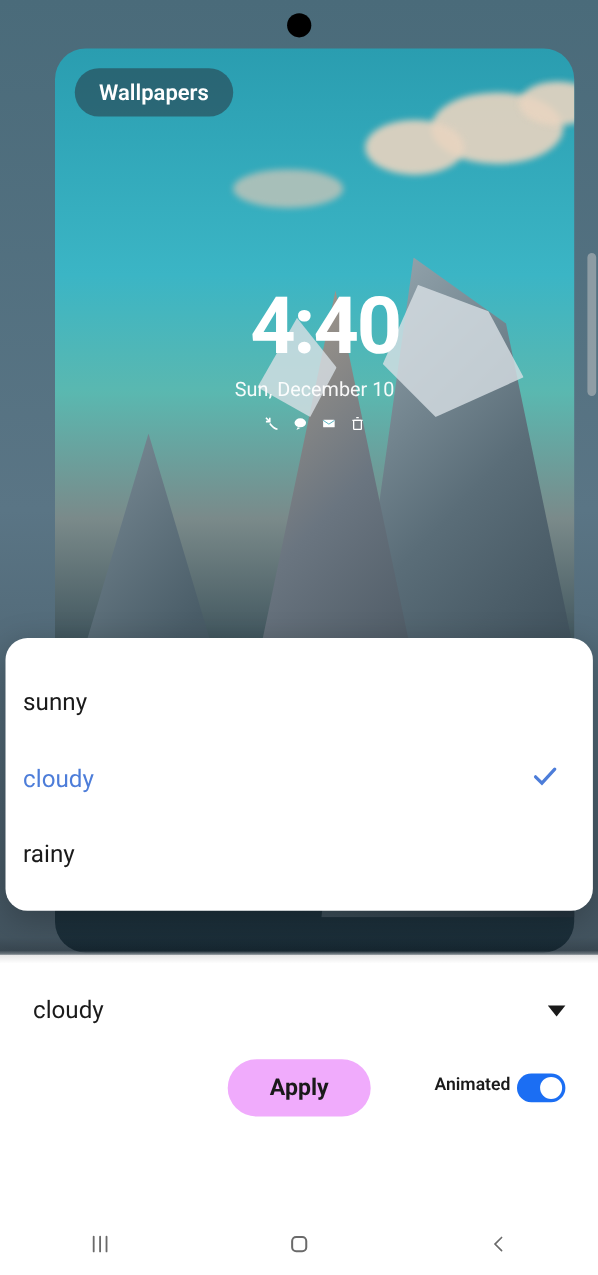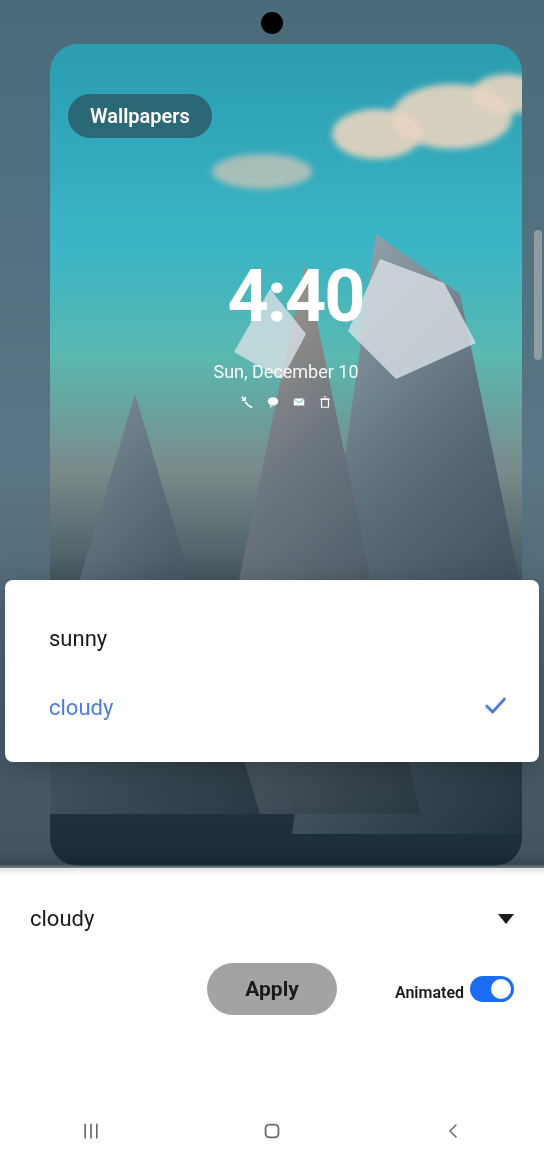--- a/index.html
+++ b/index.html
@@ -70,56 +70,55 @@
       z-index: 10;
     }
     .pill-btn {
       padding: 10px 22px;
       border-radius: 22px;
       font-size: 20px;
       font-weight: 600;
       color: #fff;
       background: rgba(40,55,65,0.55);
       border: none;
-      margin-top: 32px;
     }
     .done-btn { background: rgba(180,180,175,0.45); color: #f0f0ee; }
     
     .clock-block {
       position: absolute;
       top: 210px;
       left: 0;
       right: 0;
       text-align: center;
       color: #fff;
       z-index: 5;
     }
     .clock-time { font-size: 72px; font-weight: 700; letter-spacing: -2px; padding-left: 19px; }
-    .clock-date { font-size: 18px; font-weight: 400; margin-top: 22px; opacity: 0.95; }
+    .clock-date { font-size: 18px; font-weight: 400; margin-top: 5px; opacity: 0.95; }
     .notif-icons { margin-top: 12px; display: flex; gap: 10px; justify-content: center; }
     .nicon { width: 16px; height: 16px; display: flex; align-items: center; justify-content: center; color: #fff; font-size: 14px; }
     
     .side-scroll {
       position: absolute;
       right: 2px;
       top: 230px;
       width: 8px;
       height: 130px;
       background: rgba(200,200,200,0.5);
       border-radius: 4px;
     }
     
     .popup-panel {
       position: absolute;
       top: 580px;
       left: 5px;
       right: 5px;
       background: #fff;
-      border-radius: 8px;
-      padding: 26px 30px 18px 44px;
+      border-radius: 20px;
+      padding: 26px 30px 18px 16px;
       box-shadow: 0 8px 30px rgba(0,0,0,0.25);
       z-index: 20;
     }
     .option-row {
       display: flex;
       justify-content: space-between;
       align-items: center;
       padding: 20px 0;
       font-size: 22px;
       color: #1a1a1a;
@@ -160,32 +159,32 @@
     
     .apply-row {
       display: flex;
       align-items: center;
       justify-content: center;
       position: relative;
       padding: 14px 0 8px 0;
     }
     .apply-btn {
       padding: 14px 38px;
-      background: #a3a3a3;
+      background: #f0abfc;
       border-radius: 28px;
       border: none;
       font-size: 21px;
       font-weight: 700;
       color: #1a1a1a;
     }
     .anim-group {
       position: absolute;
       right: 0;
       display: flex;
-      align-items: flex-end;
+      align-items: flex-start;
       gap: 6px;
     }
     .anim-label { font-size: 16px; font-weight: 600; color: #1a1a1a; }
     .toggle { width: 44px; height: 26px; background: #1b6ef3; border-radius: 13px; position: relative; }
     .toggle-knob { position: absolute; right: 3px; top: 3px; width: 20px; height: 20px; background: #fff; border-radius: 50%; }
     
     .nav-bar {
       position: absolute;
       bottom: 0;
       left: 0;
@@ -258,20 +257,23 @@
 <div class="popup-panel">
   <div class="option-row">
     <span>sunny</span>
   </div>
   <div class="option-row selected">
     <span>cloudy</span>
     <span class="check-icon"><svg width="28" height="28" viewBox="0 0 24 24" fill="none" stroke="#4d7dd9" stroke-width="2.5" stroke-linecap="round">
           <polyline points="5 13 10 18 20 7"></polyline>
         </svg></span>
   </div>
+  <div class="option-row">
+    <span>rainy</span>
+  </div>
 </div>
 
 <div class="bottom-panel">
   <div class="dropdown-row">
     <span>cloudy</span>
     <span class="triangle-down"></span>
   </div>
   <div class="apply-row">
     <button class="apply-btn">Apply</button>
     <div class="anim-group">

